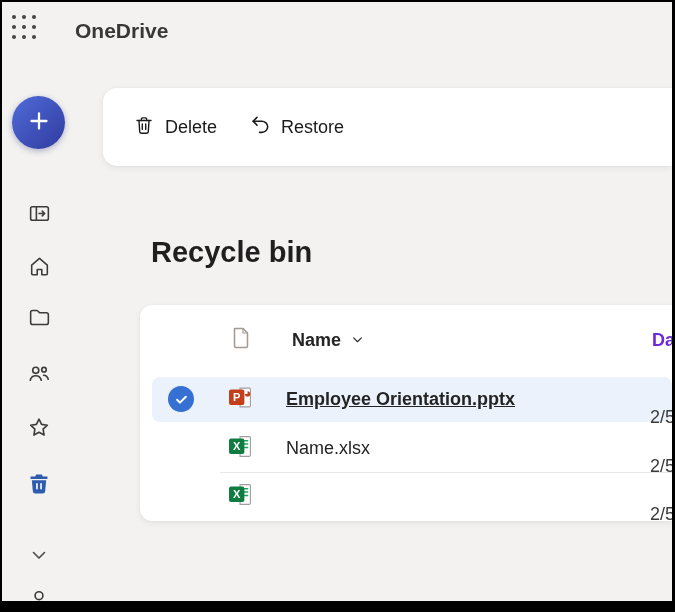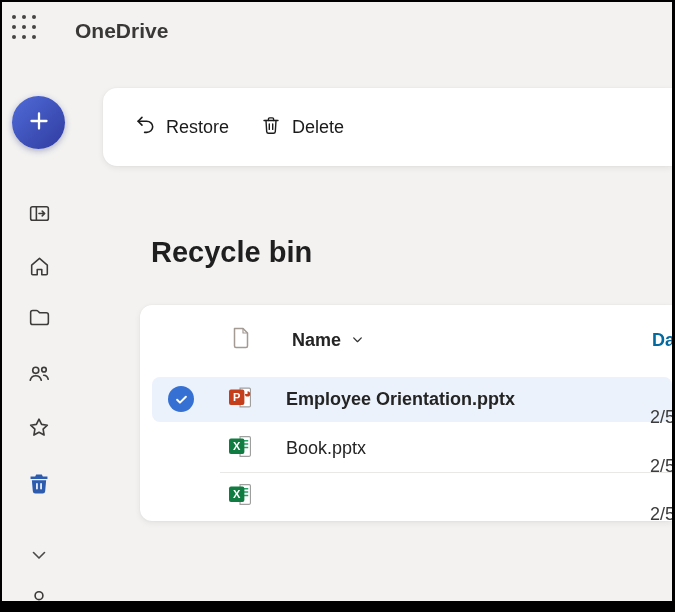--- a/index.html
+++ b/index.html
@@ -34,30 +34,30 @@
 
   
   .card{position:absolute;left:138px;top:303px;right:0;height:216px;background:#fff;
     border-radius:12px 0 0 12px;box-shadow:0 2px 6px rgba(0,0,0,.07),0 0 2px rgba(0,0,0,.05);
     overflow:hidden;display:flex;flex-direction:column;}
   .thead{flex:0 0 70px;display:flex;align-items:center;position:relative;padding-left:10px;}
   .col-sel{width:62px;display:flex;align-items:center;justify-content:center;}
   .col-icon{width:58px;display:flex;align-items:center;justify-content:center;}
   .hname{display:flex;align-items:center;gap:10px;margin-left:16px;font-size:18px;
     font-weight:700;color:#242424;background:none;border:none;cursor:pointer;font-family:inherit;}
-  .hdate{position:absolute;right:-3px;font-size:18px;font-weight:700;color:#0369a1;}
+  .hdate{position:absolute;right:-3px;font-size:18px;font-weight:700;color:#6d28d9;}
   .trow{flex:1;display:flex;align-items:center;position:relative;padding-left:10px;cursor:pointer;}
   .trow.selected::before{content:"";position:absolute;left:12px;top:2px;bottom:2px;right:0;
     background:#ebf2fb;border-radius:8px;}
   .trow>*{position:relative;}
   .divider{position:absolute;left:80px;right:0;top:0;height:1px;background:#e9e8e7;}
   .check{width:26px;height:26px;border-radius:50%;background:#3570d2;display:flex;
     align-items:center;justify-content:center;}
   .fname{font-size:18px;color:#242424;margin-left:16px;}
-  .fname.bold{font-weight:700;}
+  .fname.bold{font-weight:700;text-decoration:underline;}
   .fdate{position:absolute;right:-3px;font-size:18px;color:#3c3c3c;margin-top:36px;}
 </style>
 </head>
 <body>
 
 <div class="frame">
   <div class="screen">
 
     <button class="waffle">
       <i></i>
@@ -66,40 +66,40 @@
         <i></i>
         <i></i>
         <i></i>
         <i></i>
         <i></i>
         <i></i>
     </button>
     <div class="app-title">OneDrive</div>
 
     <div class="toolbar">
-      <button class="tb-btn">
-        <span>
-          <svg width="21" height="21" viewBox="0 0 20 20" fill="none" stroke="#1b1b1b" stroke-width="1.5" stroke-linecap="round" stroke-linejoin="round">
-            <path d="M7.6 3.2L3.9 6.9l3.7 3.7"></path>
-            <path d="M3.9 6.9h8.2c3.1 0 5.7 2.3 5.7 5.3s-2.6 5.3-5.7 5.3h-2"></path>
-          </svg>
-        </span>
-        <span>Restore</span>
-      </button>
       <button class="tb-btn">
         <span>
           <svg width="20" height="20" viewBox="0 0 20 20" fill="none" stroke="#1b1b1b" stroke-width="1.4" stroke-linecap="round" stroke-linejoin="round">
             <path d="M3 5.5h14"></path>
             <path d="M7.4 5.5V4.1c0-.7.5-1.2 1.2-1.2h2.8c.7 0 1.2.5 1.2 1.2v1.4"></path>
             <path d="M5 5.5l.7 11.1c.1 1 .8 1.7 1.8 1.7h5c1 0 1.7-.7 1.8-1.7L15 5.5"></path>
             <path d="M8.3 9v5.4M11.7 9v5.4"></path>
           </svg>
         </span>
         <span>Delete</span>
       </button>
+      <button class="tb-btn">
+        <span>
+          <svg width="21" height="21" viewBox="0 0 20 20" fill="none" stroke="#1b1b1b" stroke-width="1.5" stroke-linecap="round" stroke-linejoin="round">
+            <path d="M7.6 3.2L3.9 6.9l3.7 3.7"></path>
+            <path d="M3.9 6.9h8.2c3.1 0 5.7 2.3 5.7 5.3s-2.6 5.3-5.7 5.3h-2"></path>
+          </svg>
+        </span>
+        <span>Restore</span>
+      </button>
     </div>
 
     <button class="add-btn">
       <span>
         <svg width="24" height="24" viewBox="0 0 24 24" fill="none" stroke="#fff" stroke-width="2.3" stroke-linecap="round">
           <path d="M12 4.5v15M4.5 12h15"></path>
         </svg>
       </span>
     </button>
 
@@ -227,21 +227,21 @@
         <div class="col-icon">
           <span>
             <svg width="27" height="25" viewBox="0 0 28 26">
               <path d="M12.5 2.8h9.5a1.3 1.3 0 0 1 1.3 1.3v17.8a1.3 1.3 0 0 1-1.3 1.3h-9.5z" fill="#fff" stroke="#9f9f9f" stroke-width="1.2"></path>
               <path d="M15.5 7h5.5M15.5 10.5h5.5M15.5 14h5.5" stroke="#21a366" stroke-width="1.6"></path>
               <rect x="1" y="4.8" width="16" height="16" rx="2" fill="#107c41"></rect>
               <text x="9" y="17" font-size="11.5" font-weight="bold" fill="#fff" text-anchor="middle" font-family="Liberation Sans, sans-serif">X</text>
             </svg>
           </span>
         </div>
-        <span class="fname">Book.pptx</span>
+        <span class="fname">Name.xlsx</span>
         <span class="fdate">2/5</span>
       </div>
 
       <div class="trow">
         <div class="divider"></div>
         <div class="col-sel"></div>
         <div class="col-icon">
           <span>
             <svg width="27" height="25" viewBox="0 0 28 26">
               <path d="M12.5 2.8h9.5a1.3 1.3 0 0 1 1.3 1.3v17.8a1.3 1.3 0 0 1-1.3 1.3h-9.5z" fill="#fff" stroke="#9f9f9f" stroke-width="1.2"></path>

